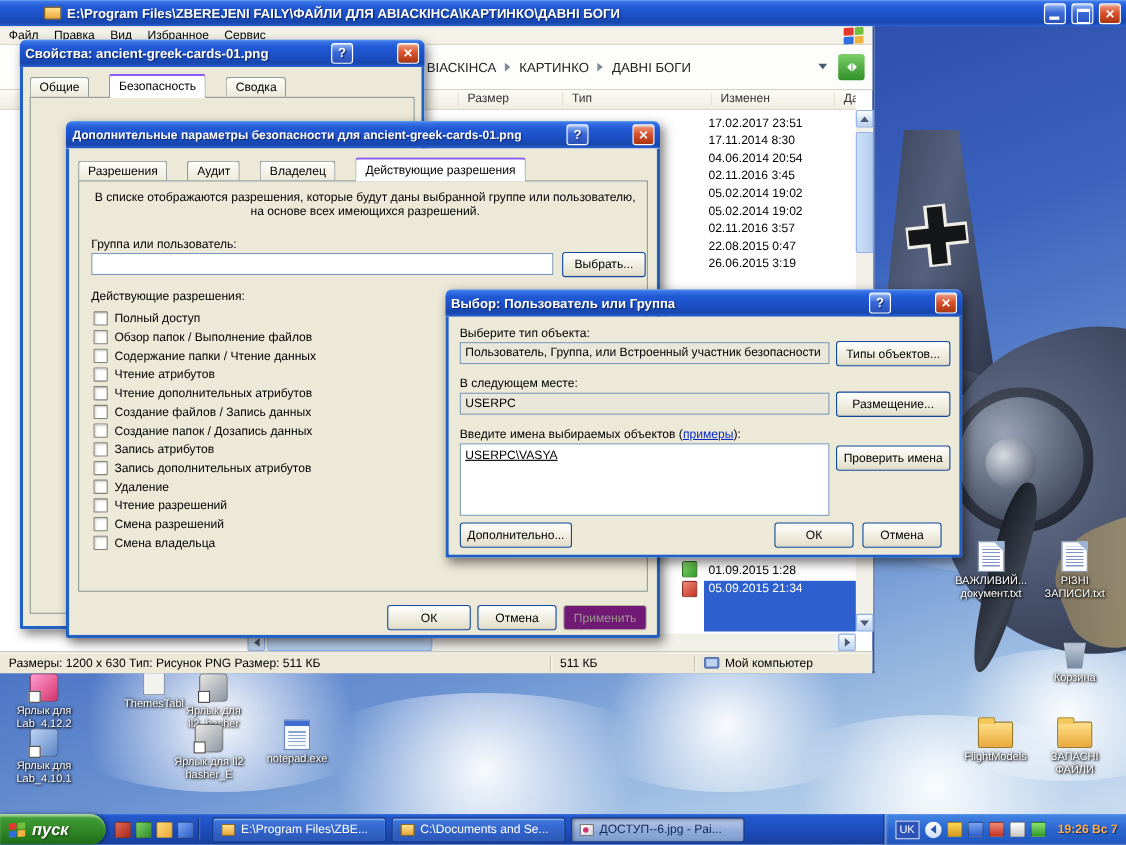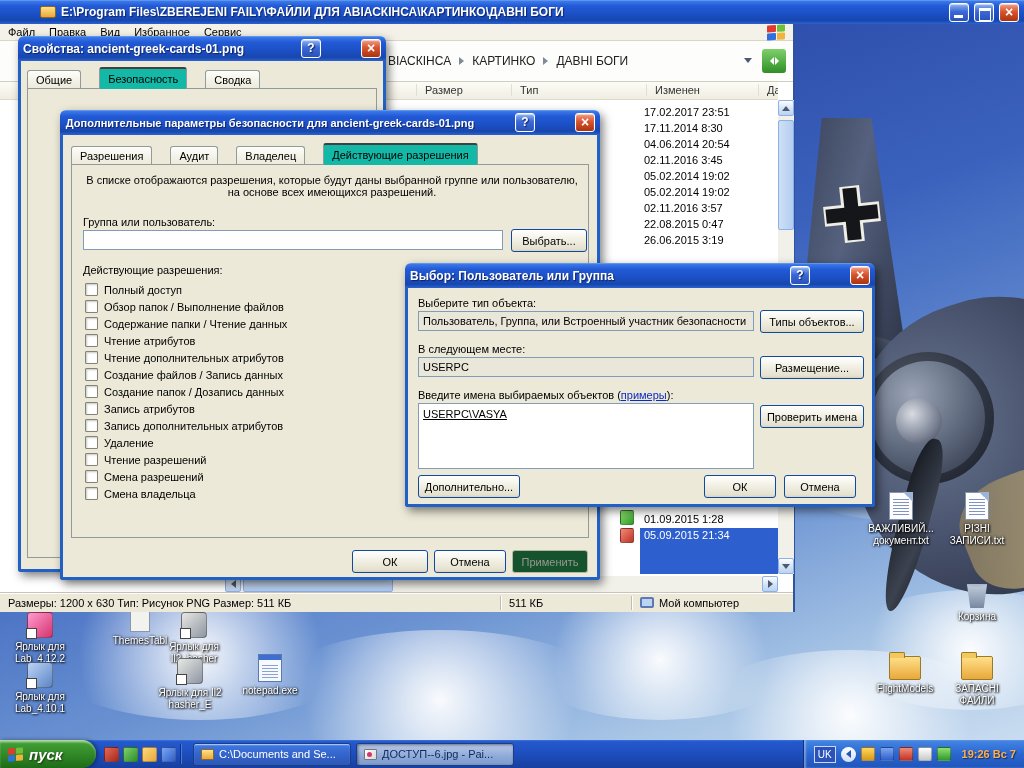--- a/index.html
+++ b/index.html
@@ -84,29 +84,29 @@
     border:1px solid #fff; border-top-width:3px; }
   .xpwin { position:absolute; border-radius:6px 6px 3px 3px; box-shadow:3px 4px 10px rgba(0,0,0,.5); }
   .xpwin .tbar { position:absolute; left:0; top:0; right:0; height:25px; border-radius:6px 6px 0 0; font-size:12px;gap:40px; }
   .dbody { position:absolute; left:0; right:0; top:25px; bottom:0; background:#ece9d8;
     border:3px solid #2160c5; border-top:none; border-radius:0 0 3px 3px; }
   .dbody > * { position:absolute;gap:16px; }
   .lab { font-size:11px; color:#000; }
   .btn { height:23px; border:1px solid #104a9e; border-radius:3px; font-size:11px; color:#000;
     display:flex; align-items:center; justify-content:center;
     background:linear-gradient(180deg,#ffffff,#f2f0e4 45%,#e5e1cf 90%,#d8d2bd); }
-  .btn.disabled { color:#9a988a; border-color:#b8b5a4; background:#14532d; }
+  .btn.disabled { color:#9a988a; border-color:#b8b5a4; background:#701a75; }
   .field { border:1px solid #7f9db9; background:#fff; height:20px; line-height:18px; padding:0 4px;
     white-space:nowrap; overflow:hidden; }
   .field.ro { background:#e9e6da; }
   .tabs { display:flex; align-items:flex-end; }
   .tab { height:19px; padding:0 8px; margin-right:2px; display:flex; align-items:center;
     background:linear-gradient(#fdfdfa,#ece9d8); border:1px solid #919b9c; border-bottom:none;
     border-radius:3px 3px 0 0; font-size:11px; position:relative; }
-  .tab.active { height:22px; background:#14b8a6; border-top:2px solid #404040; z-index:3; }
+  .tab.active { height:22px; background:#ffffff; border-top:2px solid #8b5cf6; z-index:3; }
   .tabpanel { border:1px solid #919b9c; background:#ece9d8; }
   .cb { width:13px; height:13px; flex:none; background:#fff; border:1px solid #848378; border-radius:1px;
     box-shadow:inset 1px 1px 2px rgba(120,120,110,.4); }
   .permrow { display:flex; align-items:center; gap:6px; height:15px; left:22px; }
   .link { color:#0b2bc4; text-decoration:underline; }
 
   
   .etitle { position:absolute; left:0; top:0; width:1024px; height:24px; z-index:2; font-size:12px;padding-left:40px; }
   .eico { width:16px; height:12px; background:linear-gradient(#ffe08a,#e9a83a); border:1px solid #8a6a20;
     border-radius:2px; flex:none; }
@@ -502,20 +502,24 @@
     <div class="ql">
       <span class="qicon" style="background:linear-gradient(135deg,#e06a5a,#a82818);"></span>
       <span class="qicon" style="background:linear-gradient(135deg,#7fd06a,#2f8f28);"></span>
       <span class="qicon" style="background:linear-gradient(135deg,#ffd97a,#e9a83a);"></span>
       <span class="qicon" style="background:linear-gradient(135deg,#7aa6f0,#2f5fce);"></span>
       <span class="qsep"></span>
     </div>
     <div class="tasklist">
       <div class="task">
         <span class="ticon fold"></span>
+        <span>E:\Program Files\ZBE...</span>
+      </div>
+      <div class="task">
+        <span class="ticon fold"></span>
         <span>C:\Documents and Se...</span>
       </div>
       <div class="task active">
         <span class="ticon paint"></span>
         <span>ДОСТУП--6.jpg - Pai...</span>
       </div>
     </div>
     <div class="tray">
       <span class="lang">UK</span>
       <span class="hidebtn">

